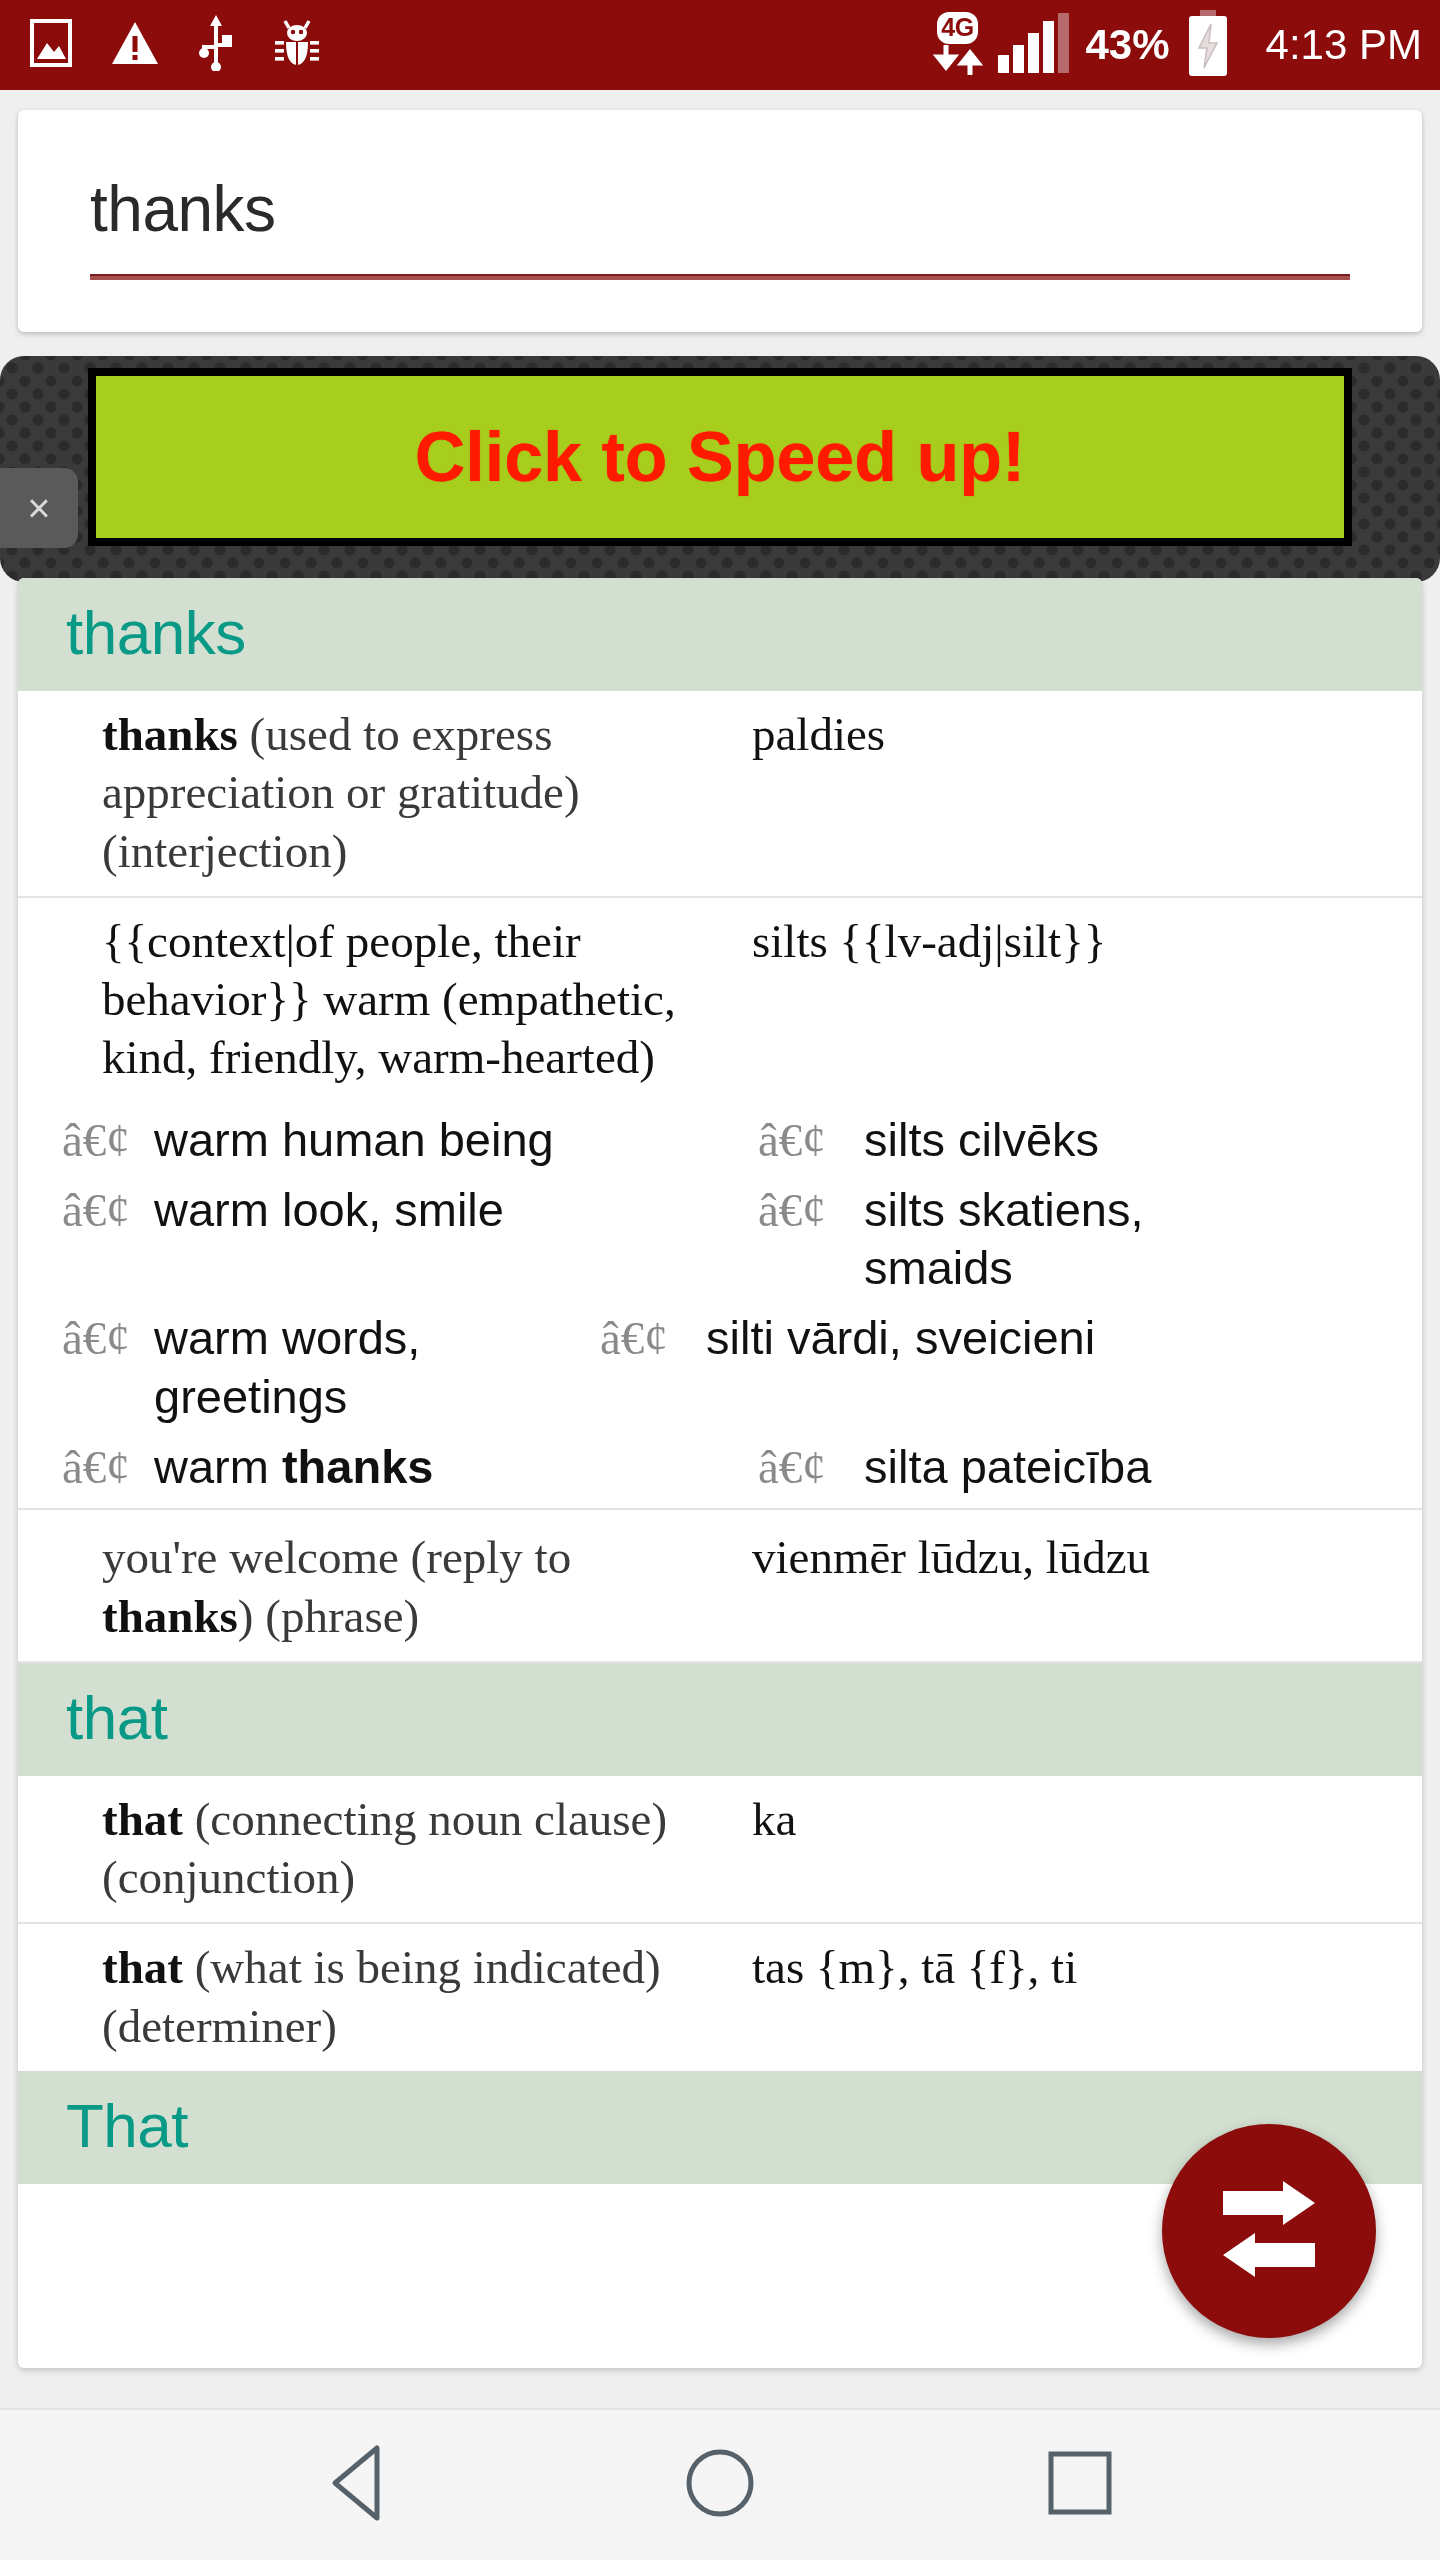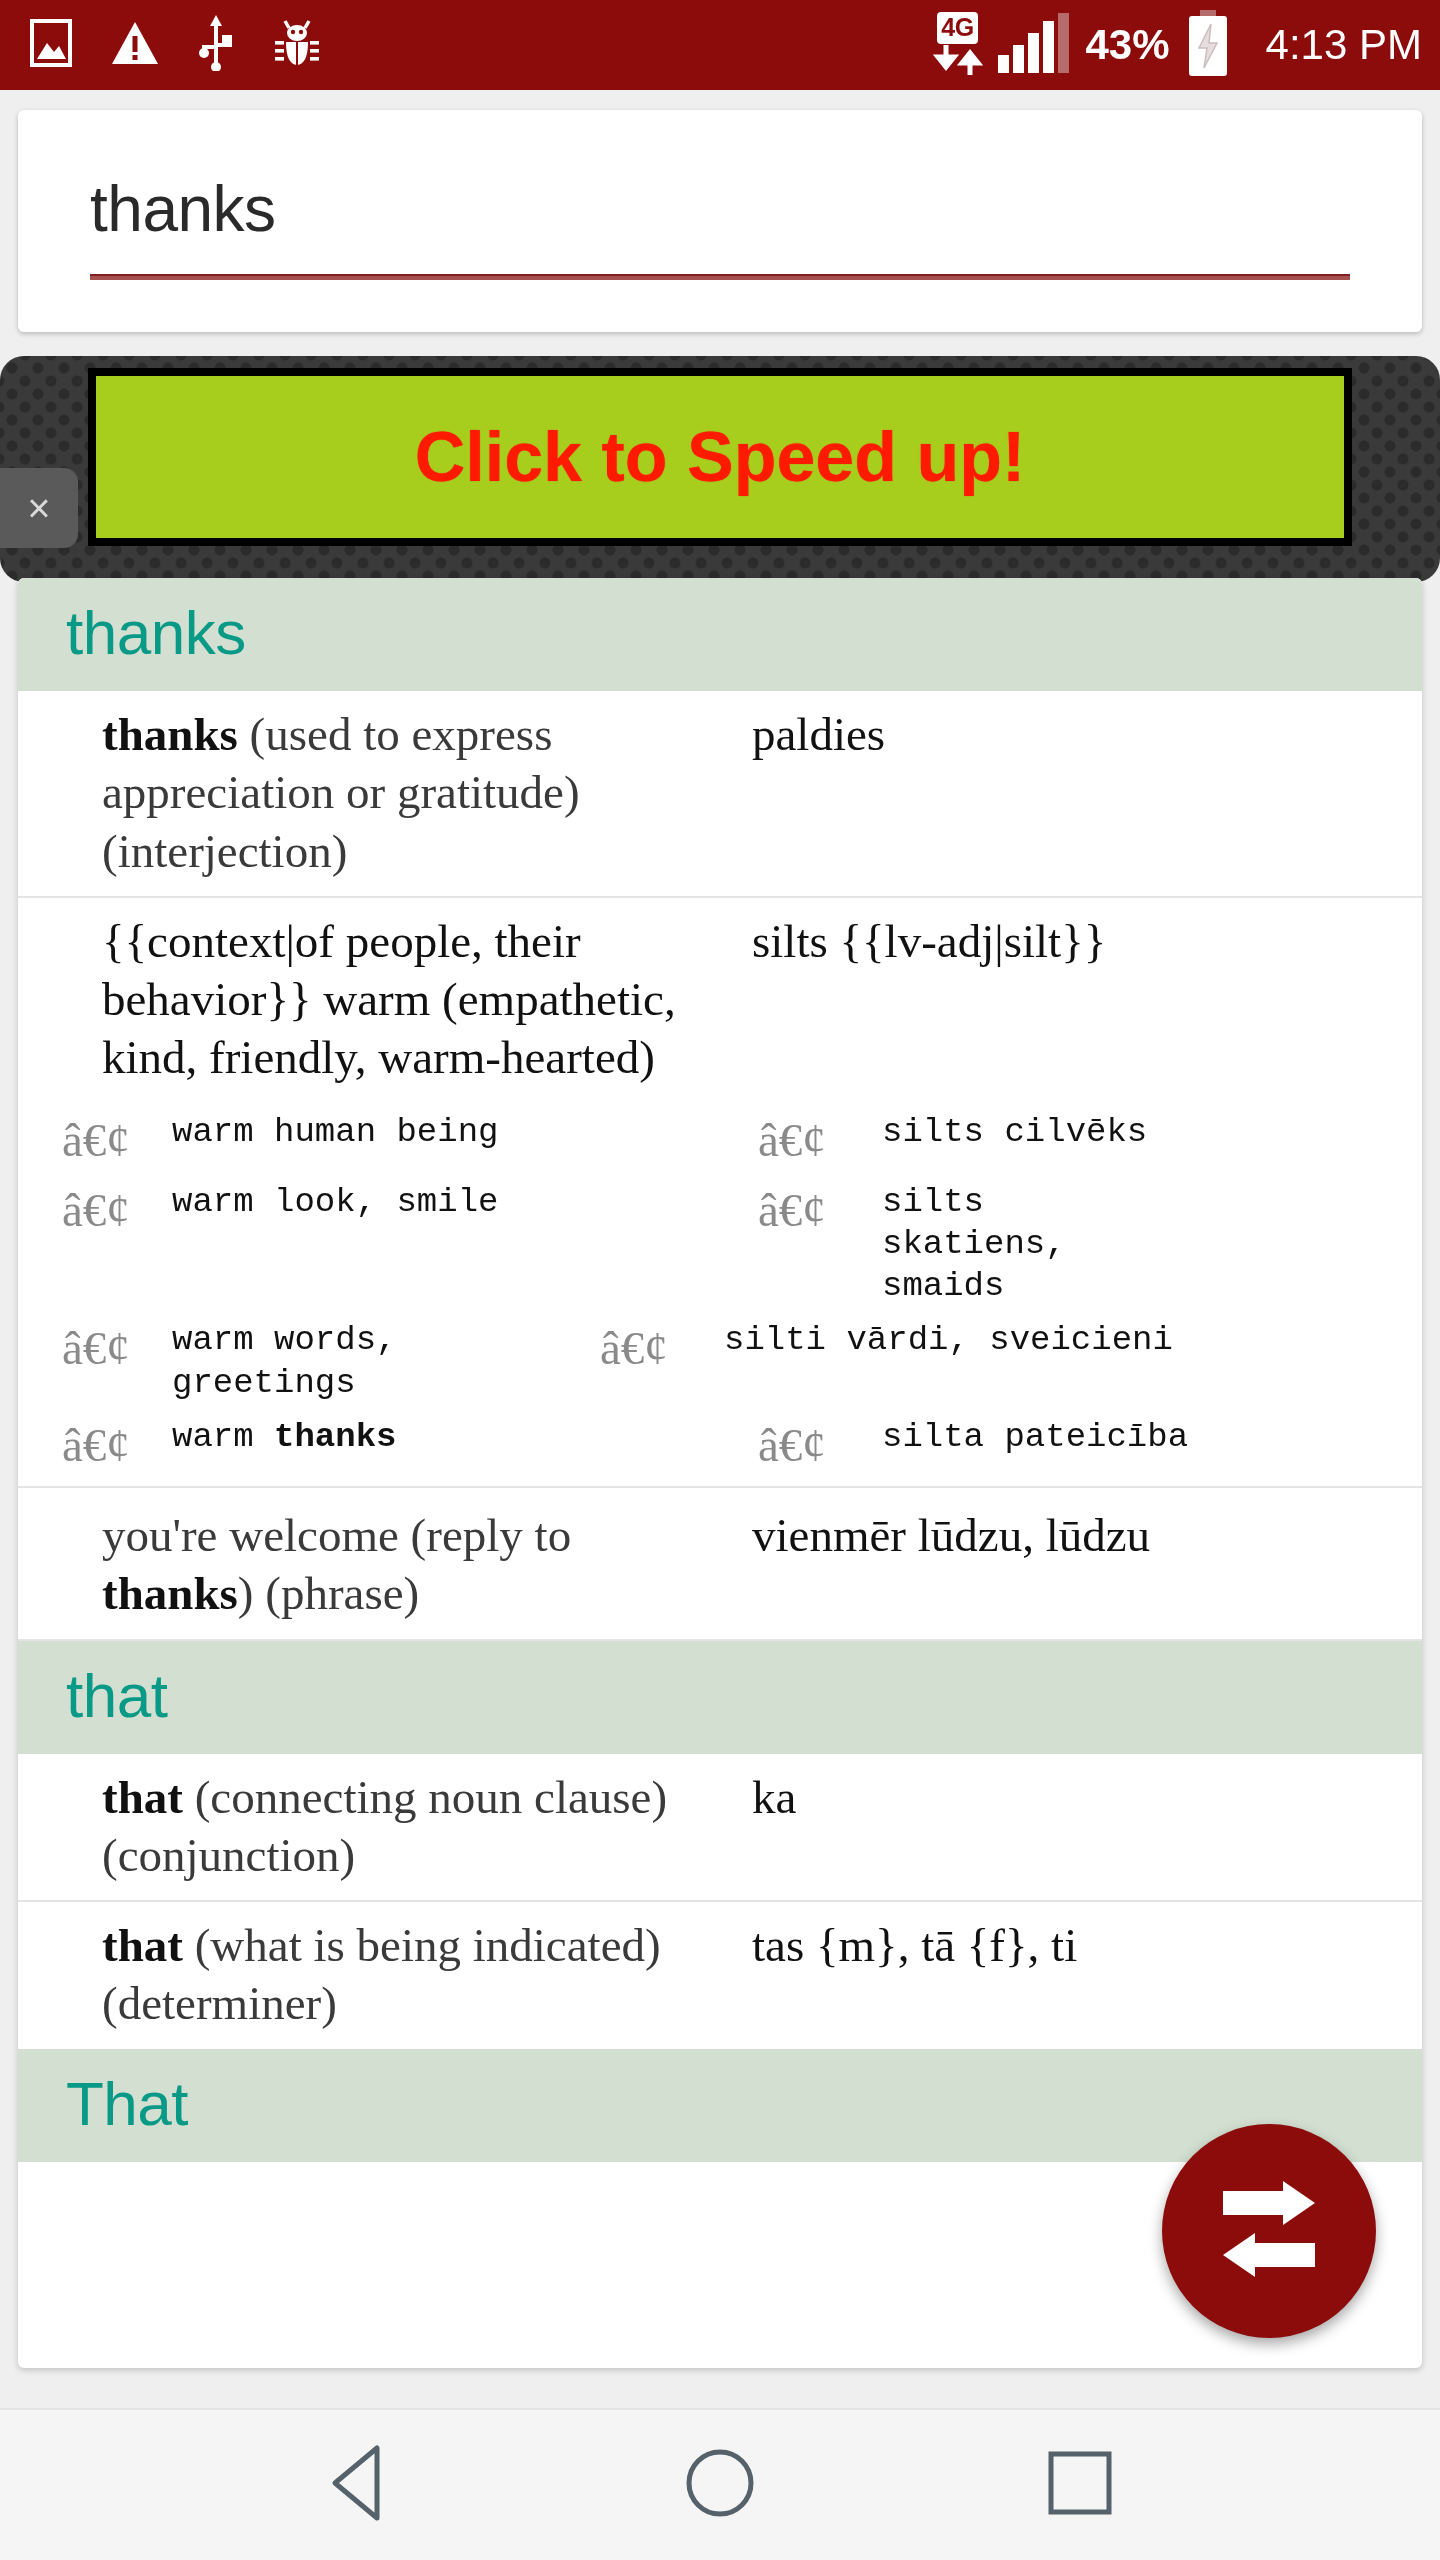--- a/index.html
+++ b/index.html
@@ -45,21 +45,21 @@
     align-items: center;
     gap: 1px;
   }
   .net-4g {
     background: #ffffff;
     color: #8c0b0b;
     font-size: 25px;
     font-weight: bold;
     line-height: 1;
     padding: 3px 4px 4px 4px;
-    border-radius: 4px;
+    border-radius: 12px;
     letter-spacing: -0.5px;
     font-family: "Liberation Sans", sans-serif;
   }
 
   .status-text {
     color: #ffffff;
     font-size: 42px;
     font-weight: normal;
     letter-spacing: 0px;
     white-space: nowrap;
@@ -219,25 +219,24 @@
     font-family: "Liberation Serif", serif;
     font-size: 47px;
     color: #8a8a8a;
     line-height: 1.24;
     width: 136px;
     padding-left: 44px;
     flex: none;
   }
   .b-right .bullet-mark { padding-left: 22px; width: 128px; }
   .bullet-text {
-    font-family: Liberation Mono, monospace;
-    font-size: 34px;
+    font-family: Liberation Sans, sans-serif;
+    font-size: 47px;
     line-height: 1.24;
     color: #111111;
-    margin-left: 18px;
   }
   .bullet-text .hw { font-weight: bold; }
   .bullet-divider {
     height: 2px;
     background: #e4e4e4;
     margin: 6px 0 0 0;
   }
 
   
   .fab {

